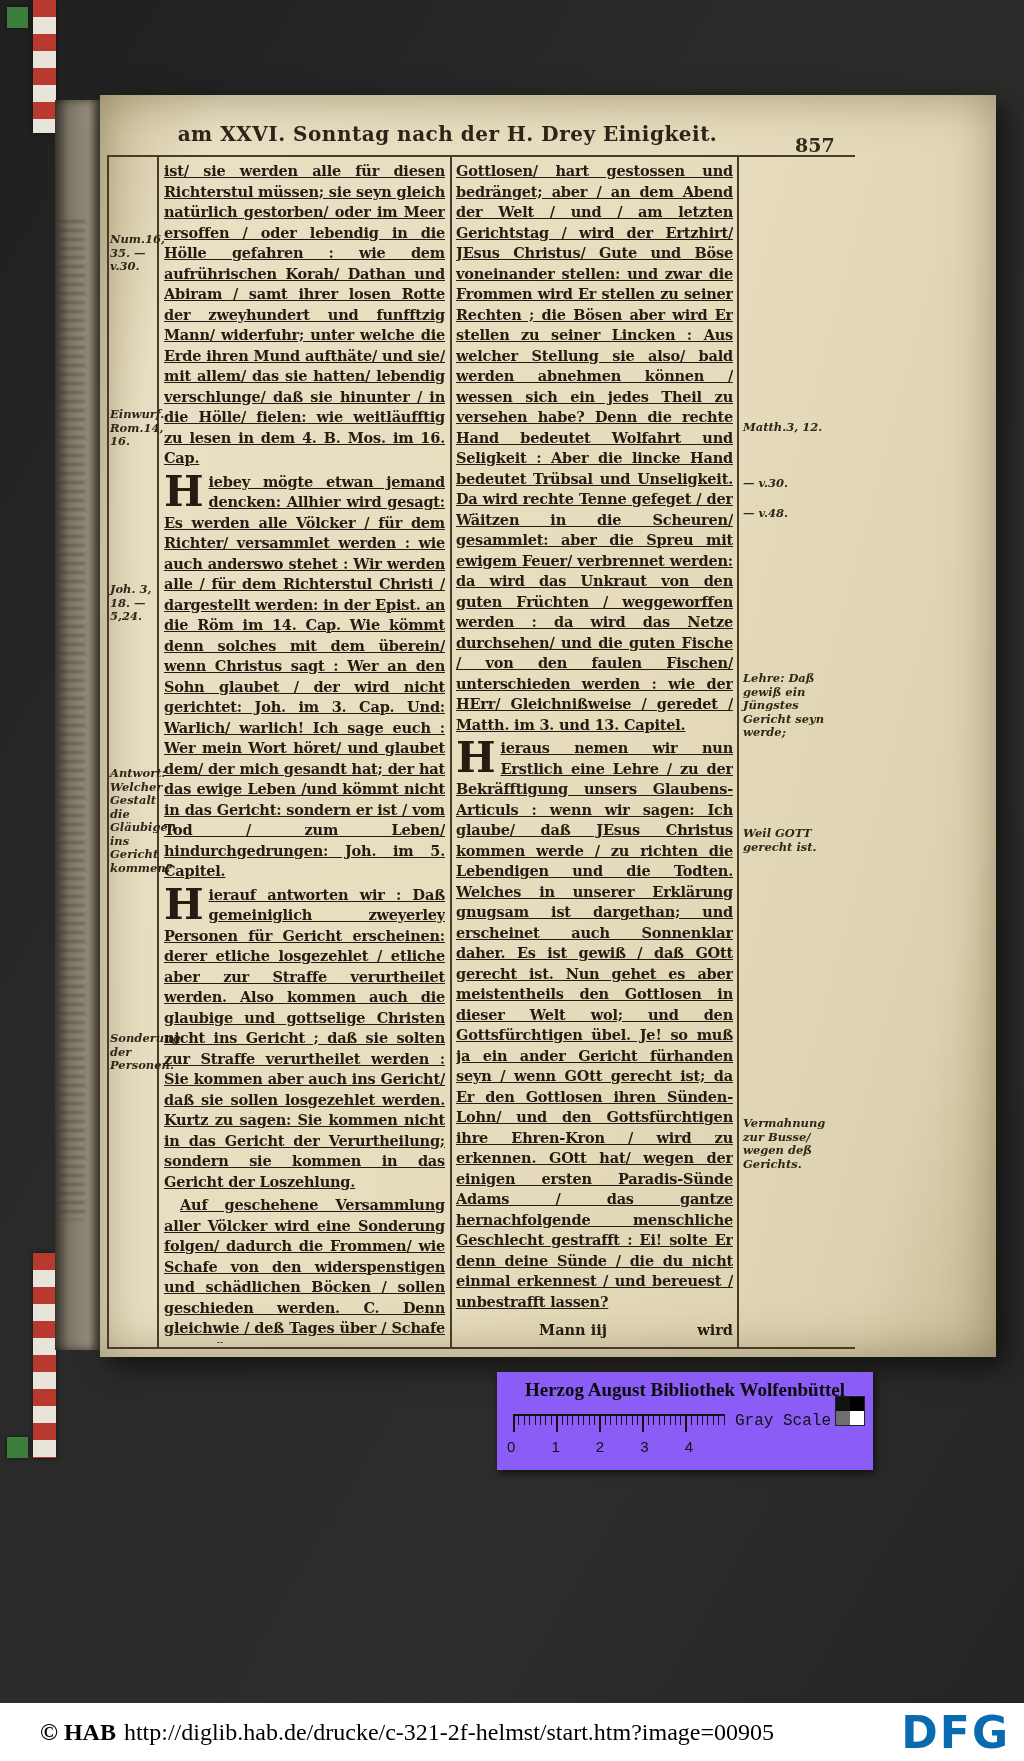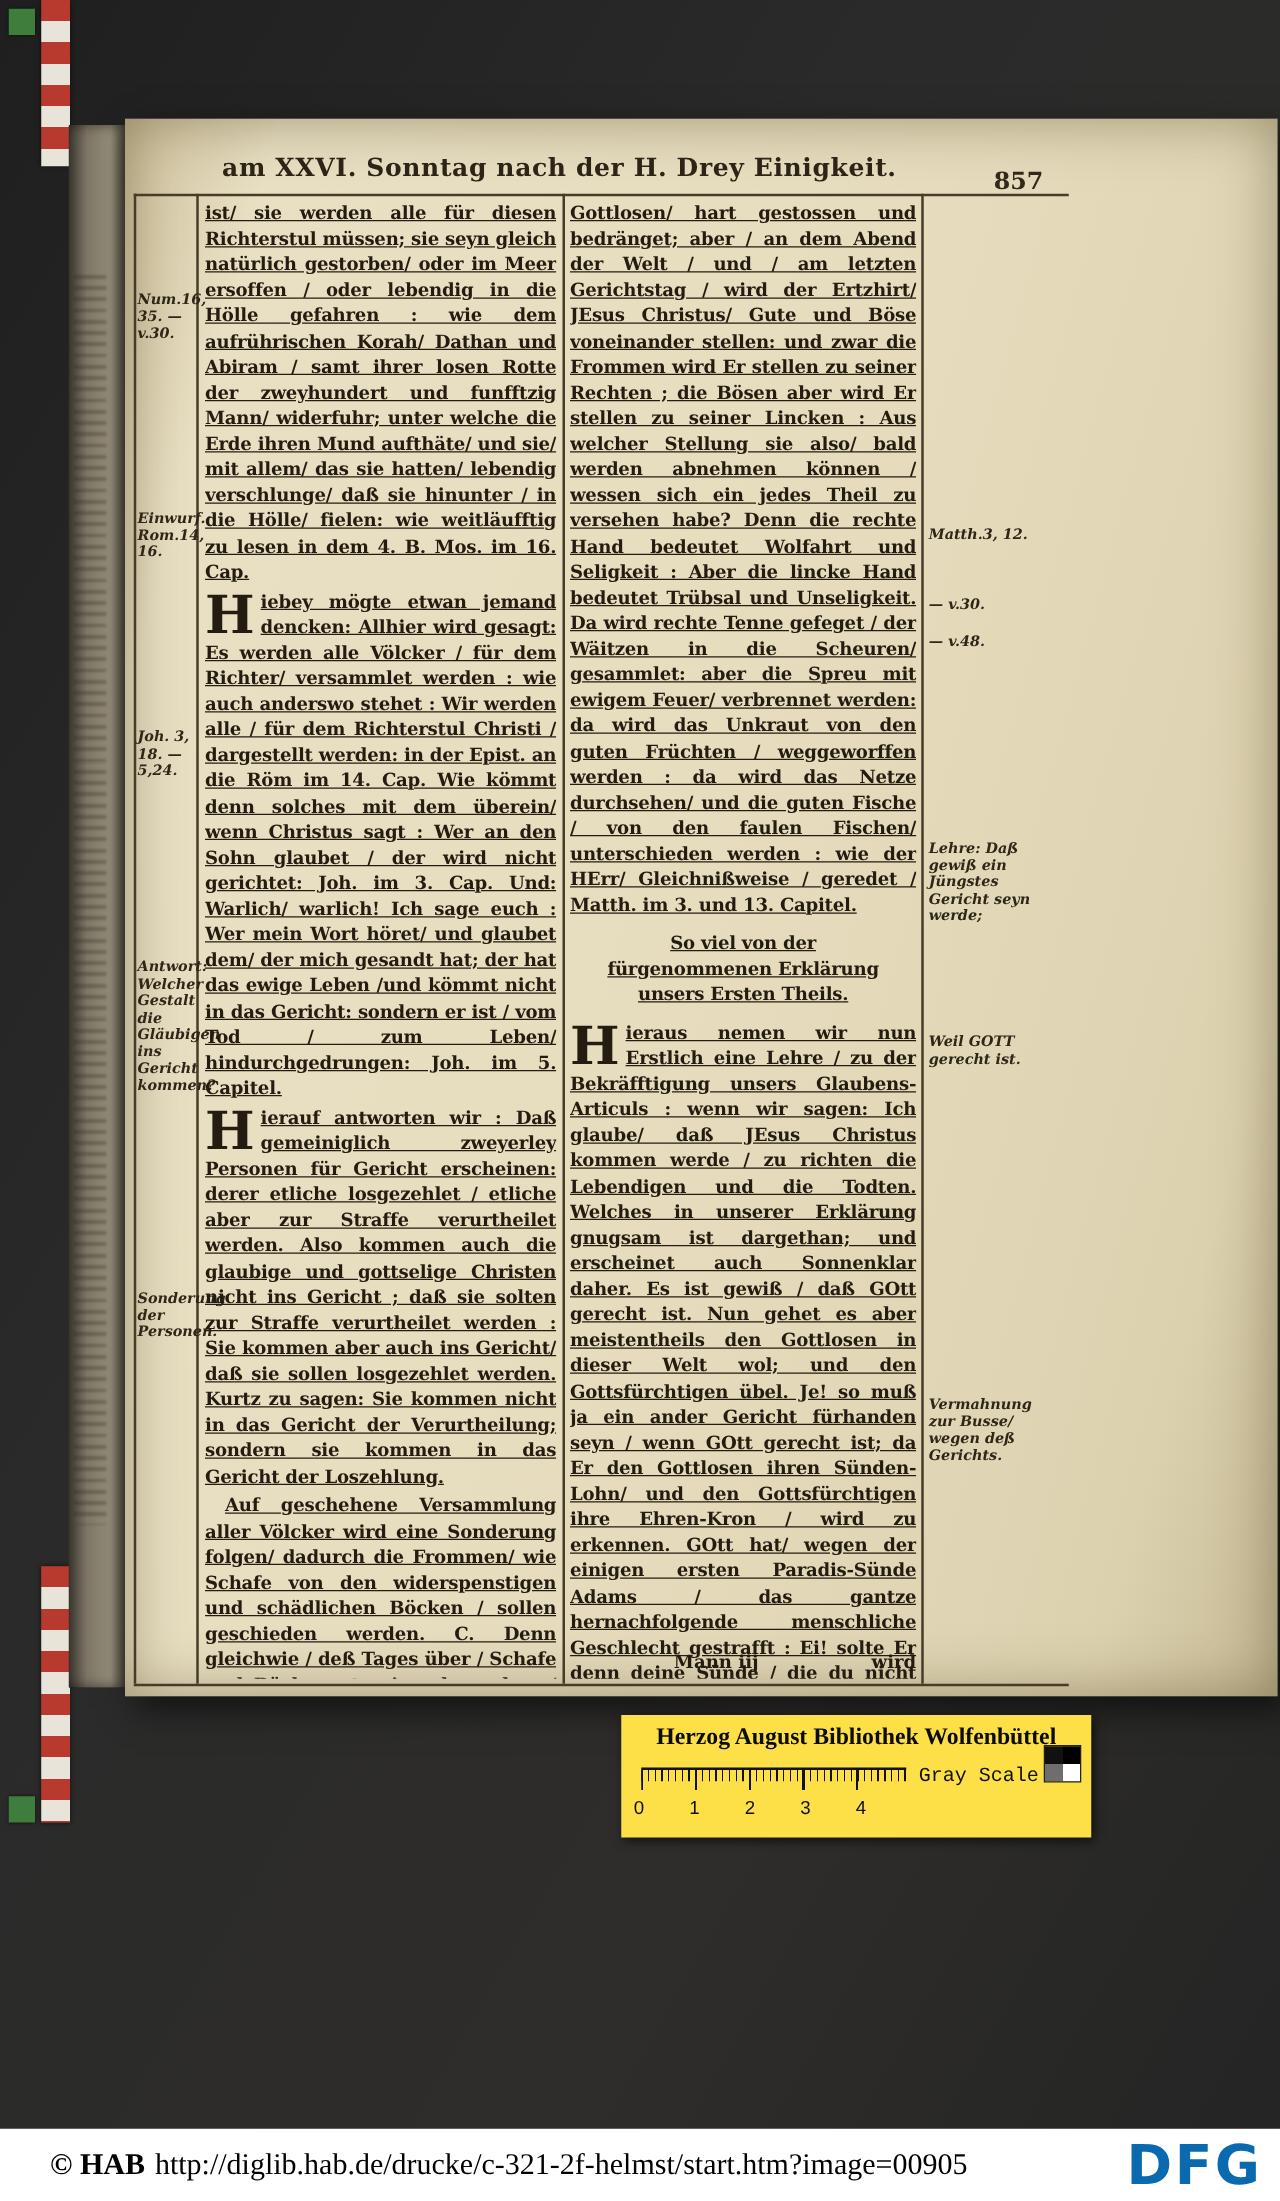--- a/index.html
+++ b/index.html
@@ -26,21 +26,21 @@
     box-shadow:inset -7px 0 10px rgba(0,0,0,.55);}
   .prev-page .ghost-text{position:absolute;left:4px;top:120px;width:26px;height:1000px;
     background:repeating-linear-gradient(180deg,rgba(40,35,25,.28) 0 3px,transparent 3px 9px);
     filter:blur(1px);}
 
   
   .page{position:absolute;left:100px;top:95px;width:896px;height:1262px;
     background:linear-gradient(105deg,#cfc29e 0%,#e9e0c4 10%,#e8deбf 50%,#e6dcbd 55%,#dcd1af 88%,#c6ba95 100%);
     background:linear-gradient(105deg,#cfc29e 0%,#e9e0c4 10%,#e6dcbd 55%,#dcd1af 88%,#c6ba95 100%);
     box-shadow:inset 0 0 48px rgba(90,75,40,.5), 9px 10px 26px rgba(0,0,0,.6);
-    color:#241c10;padding-left:26px;}
+    color:#241c10;}
   .page-header{position:absolute;top:27px;left:60px;width:575px;text-align:center;
     font-weight:bold;font-size:20px;letter-spacing:.5px;color:#2c2416;}
   .page-number{position:absolute;top:39px;left:695px;font-size:19px;font-weight:bold;color:#32291a;}
 
   .rule-h{position:absolute;height:2px;background:#473c28;}
   .rule-h.under-header{top:60px;left:7px;width:748px;}
   .rule-h.bottom{top:1252px;left:7px;width:748px;}
   .rule-v{position:absolute;width:2px;background:#473c28;top:60px;height:1192px;}
   .rule-v.r0{left:7px;}
   .rule-v.r1{left:57px;}
@@ -60,21 +60,21 @@
     color:#2e2718;font-weight:bold;}
   .mnote.left{left:10px;width:46px;}
   .mnote.right{left:643px;width:98px;}
 
   .sig-mark{position:absolute;top:1226px;font-weight:bold;font-size:14.5px;color:#241c10;}
   .sig-mark.signature{left:428px;width:90px;text-align:center;}
   .sig-mark.catchword{left:583px;width:50px;text-align:right;}
 
   
   .gray-card{position:absolute;left:497px;top:1372px;width:376px;height:98px;
-    background:#fde047;box-shadow:2px 3px 8px rgba(0,0,0,.65);}
+    background:#8b5cf6;box-shadow:2px 3px 8px rgba(0,0,0,.65);}
   .gc-title{text-align:center;font-weight:bold;font-size:19px;margin-top:7px;
     font-family:"Liberation Serif", serif;color:#0c0c0c;}
   .gc-ruler{position:absolute;left:16px;top:42px;width:212px;height:17px;
     border-top:2px solid #111;
     background-image:
       repeating-linear-gradient(90deg,#111 0 1.6px,transparent 1.6px 43px),
       repeating-linear-gradient(90deg,#111 0 1px,transparent 1px 5.4px);
     background-size:174px 16px,212px 9px;background-repeat:no-repeat;}
   .gc-nums{position:absolute;left:10px;top:66px;width:186px;display:flex;
     justify-content:space-between;font-size:15px;color:#111;
@@ -132,21 +132,20 @@
     <div class="mnote right" style="top:1022px">Vermahnung zur Busse/ wegen deß Gerichts.</div>
 
     <div class="col" id="left-column">
         <p class="para cont">ist/ sie werden alle für diesen Richterstul müssen; sie seyn gleich natürlich gestorben/ oder im Meer ersoffen / oder lebendig in die Hölle gefahren : wie dem aufrührischen Korah/ Dathan und Abiram / samt ihrer losen Rotte der zweyhundert und funfftzig Mann/ widerfuhr; unter welche die Erde ihren Mund aufthäte/ und sie/ mit allem/ das sie hatten/ lebendig verschlunge/ daß sie hinunter / in die Hölle/ fielen: wie weitläufftig zu lesen in dem 4. B. Mos. im 16. Cap.</p>
         <p class="para drop"><span class="dropcap">H</span>iebey mögte etwan jemand dencken: Allhier wird gesagt: Es werden alle Völcker / für dem Richter/ versammlet werden : wie auch anderswo stehet : Wir werden alle / für dem Richterstul Christi / dargestellt werden: in der Epist. an die Röm im 14. Cap. Wie kömmt denn solches mit dem überein/ wenn Christus sagt : Wer an den Sohn glaubet / der wird nicht gerichtet: Joh. im 3. Cap. Und: Warlich/ warlich! Ich sage euch : Wer mein Wort höret/ und glaubet dem/ der mich gesandt hat; der hat das ewige Leben /und kömmt nicht in das Gericht: sondern er ist / vom Tod / zum Leben/ hindurchgedrungen: Joh. im 5. Capitel.</p>
         <p class="para drop"><span class="dropcap">H</span>ierauf antworten wir : Daß gemeiniglich zweyerley Personen für Gericht erscheinen: derer etliche losgezehlet / etliche aber zur Straffe verurtheilet werden. Also kommen auch die glaubige und gottselige Christen nicht ins Gericht ; daß sie solten zur Straffe verurtheilet werden : Sie kommen aber auch ins Gericht/ daß sie sollen losgezehlet werden. Kurtz zu sagen: Sie kommen nicht in das Gericht der Verurtheilung; sondern sie kommen in das Gericht der Loszehlung.</p>
         <p class="para indent">Auf geschehene Versammlung aller Völcker wird eine Sonderung folgen/ dadurch die Frommen/ wie Schafe von den widerspenstigen und schädlichen Böcken / sollen geschieden werden. C. Denn gleichwie / deß Tages über / Schafe und Böcke untereinander gehen / die Böcke manchesmal die Schafe/ von der Weide/ abstossen / deß Abends aber voneinander gestellet werden: Also gehen auch/ in diesem Leben / Gute und Böse untereinander ; und werden die Frommen offt / von den</p>
       </div>
     <div class="col" id="right-column">
         <p class="para cont">Gottlosen/ hart gestossen und bedränget; aber / an dem Abend der Welt / und / am letzten Gerichtstag / wird der Ertzhirt/ JEsus Christus/ Gute und Böse voneinander stellen: und zwar die Frommen wird Er stellen zu seiner Rechten ; die Bösen aber wird Er stellen zu seiner Lincken : Aus welcher Stellung sie also/ bald werden abnehmen können / wessen sich ein jedes Theil zu versehen habe? Denn die rechte Hand bedeutet Wolfahrt und Seligkeit : Aber die lincke Hand bedeutet Trübsal und Unseligkeit. Da wird rechte Tenne gefeget / der Wäitzen in die Scheuren/ gesammlet: aber die Spreu mit ewigem Feuer/ verbrennet werden: da wird das Unkraut von den guten Früchten / weggeworffen werden : da wird das Netze durchsehen/ und die guten Fische / von den faulen Fischen/ unterschieden werden : wie der HErr/ Gleichnißweise / geredet / Matth. im 3. und 13. Capitel.</p>
-        <p class="para center">So viel von der fürgenommenen Erklärung unsers Ersten Theils.</p>
         <p class="para drop"><span class="dropcap">H</span>ieraus nemen wir nun Erstlich eine Lehre / zu der Bekräfftigung unsers Glaubens-Articuls : wenn wir sagen: Ich glaube/ daß JEsus Christus kommen werde / zu richten die Lebendigen und die Todten. Welches in unserer Erklärung gnugsam ist dargethan; und erscheinet auch Sonnenklar daher. Es ist gewiß / daß GOtt gerecht ist. Nun gehet es aber meistentheils den Gottlosen in dieser Welt wol; und den Gottsfürchtigen übel. Je! so muß ja ein ander Gericht fürhanden seyn / wenn GOtt gerecht ist; da Er den Gottlosen ihren Sünden-Lohn/ und den Gottsfürchtigen ihre Ehren-Kron / wird zu erkennen. GOtt hat/ wegen der einigen ersten Paradis-Sünde Adams / das gantze hernachfolgende menschliche Geschlecht gestrafft : Ei! solte Er denn deine Sünde / die du nicht einmal erkennest / und bereuest / unbestrafft lassen?</p>
       </div>
 
     <div class="sig-mark signature">Mann iij</div>
     <div class="sig-mark catchword">wird</div>
   </div>
 
   <div class="gray-card">
     <div class="gc-title">Herzog August Bibliothek Wolfenbüttel</div>
     <div class="gc-ruler"></div>

